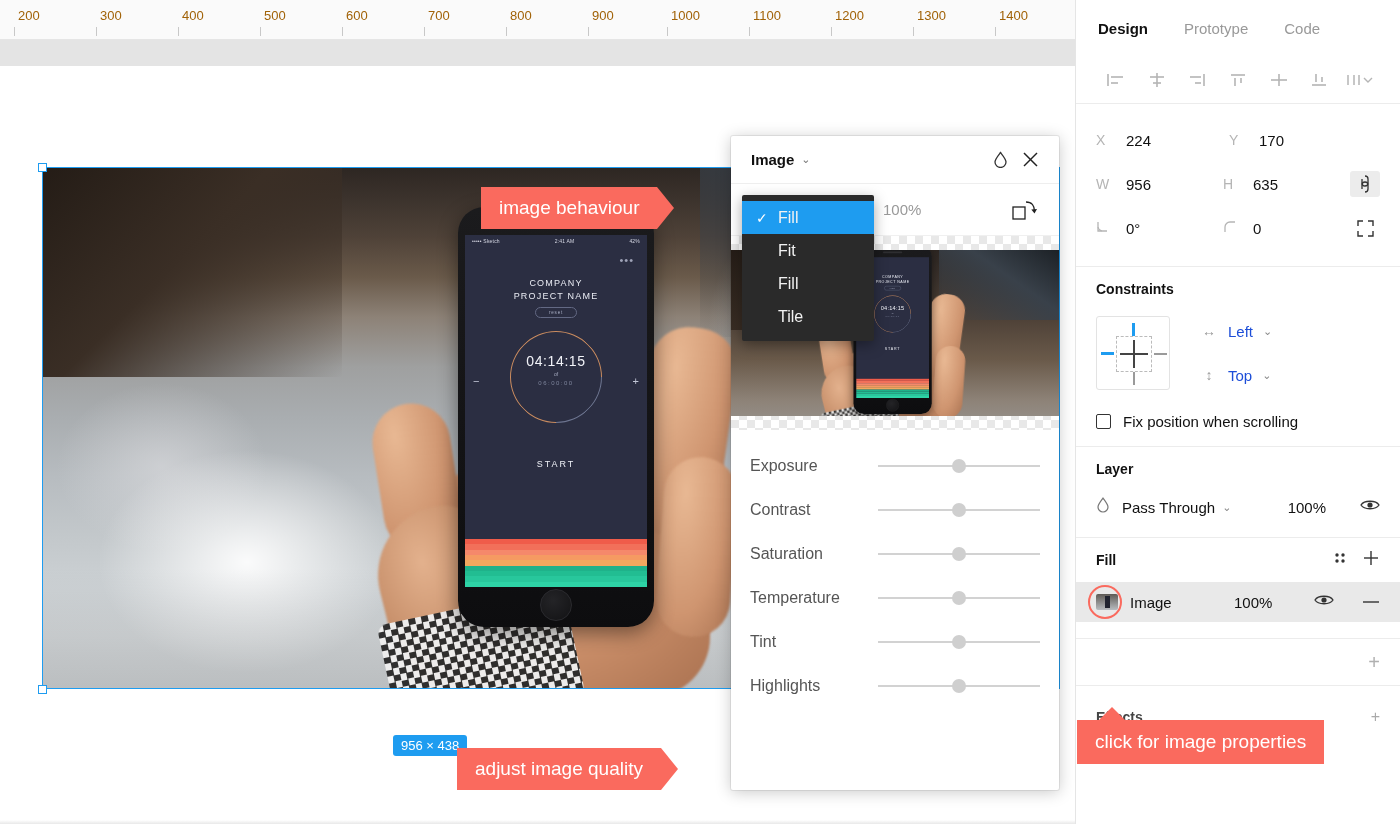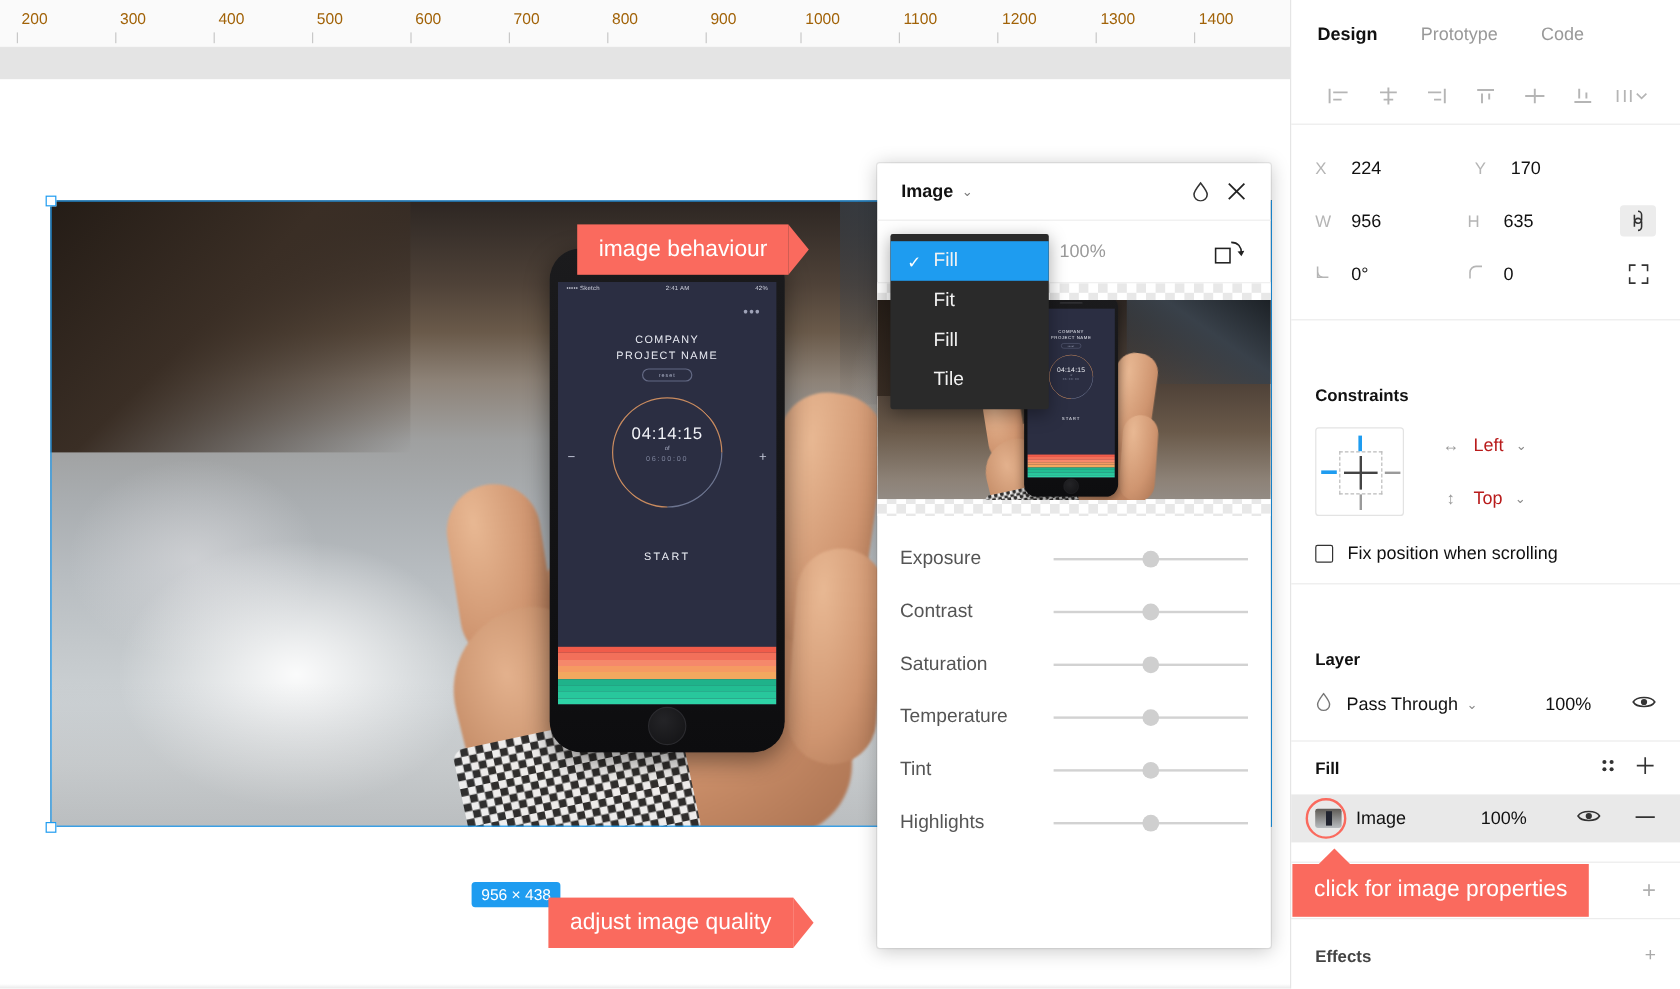--- a/index.html
+++ b/index.html
@@ -289,41 +289,41 @@
   .prop-row { display: flex; align-items: center; height: 44px; padding: 0 20px; }
   .prop-cell { display: flex; align-items: center; width: 133px; }
   .prop-key { width: 30px; font-size: 14px; color: #b5b5b5; }
   .prop-val { font-size: 15px; color: #111; }
   .prop-tail { flex: 1; display: flex; justify-content: flex-end; }
   .sq-btn {
     width: 30px; height: 26px; display: flex; align-items: center;
     justify-content: center; color: #444; border-radius: 3px;
   }
   .sq-btn.on { background: #ececec; }
-  .sec-title { font-size: 14px; font-weight: bold; color: #111; padding: 0 20px 10px; margin-top: 40px; }
+  .sec-title { font-size: 14px; font-weight: bold; color: #111; padding: 0 20px 10px; }
   .constraints-body { display: flex; align-items: center; padding: 2px 20px 0; }
   .cgrid {
     position: relative; width: 74px; height: 74px;
     border: 1px solid #e3e3e3; border-radius: 3px;
   }
   .cgrid .cbox {
     position: absolute; left: 19px; top: 19px; width: 36px; height: 36px;
     border: 1px dashed #bbb;
   }
   .cgrid .cx-v { position: absolute; left: 36px; top: 23px; width: 1.5px; height: 28px; background: #444; }
   .cgrid .cx-h { position: absolute; left: 23px; top: 36px; width: 28px; height: 1.5px; background: #444; }
   .cgrid .arm { position: absolute; background: #9a9a9a; }
   .cgrid .arm-top    { left: 35px; top: 6px;  width: 3px; height: 13px; background: #1e9cf0; }
   .cgrid .arm-bottom { left: 36px; top: 55px; width: 1.5px; height: 13px; }
   .cgrid .arm-left   { left: 4px;  top: 35px; width: 13px; height: 3px;  background: #1e9cf0; }
   .cgrid .arm-right  { left: 57px; top: 36px; width: 13px; height: 1.5px; }
   .constraint-sel { margin-left: 30px; }
   .cs-row { display: flex; align-items: center; height: 44px; gap: 10px; }
   .cs-icon { width: 18px; color: #999; font-size: 14px; text-align: center; }
-  .cs-val { font-size: 15px; color: #b91c1c; }
+  .cs-val { font-size: 15px; color: #1d4ed8; }
   .cs-caret { color: #888; font-size: 11px; }
   .checkbox-row { display: flex; align-items: center; gap: 12px; padding: 16px 20px 0; }
   .cbox-sq { width: 15px; height: 15px; border: 1.5px solid #333; border-radius: 2px; }
   .checkbox-row .lbl { font-size: 15px; color: #111; }
   .layer-row { display: flex; align-items: center; height: 40px; padding: 0 20px; }
   .layer-row .blend { font-size: 15px; color: #111; margin-left: 12px; }
   .layer-row .pct { font-size: 15px; color: #111; margin-left: auto; margin-right: 34px; }
   .sec-head { display: flex; align-items: center; padding: 0 20px; height: 34px; }
   .sec-head .t { font-size: 14px; font-weight: bold; color: #111; }
   .sec-head .acts { margin-left: auto; display: flex; align-items: center; gap: 14px; color: #444; }

